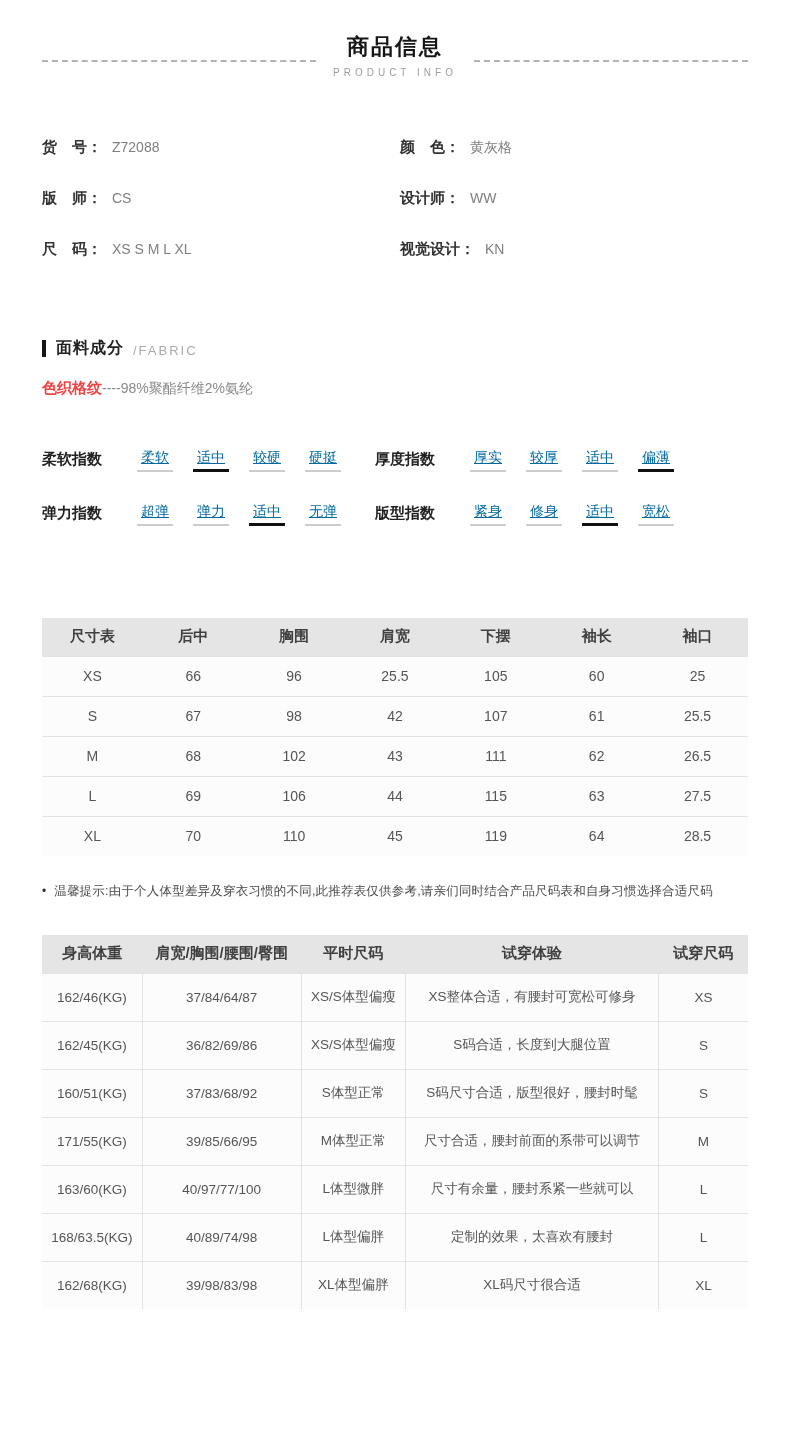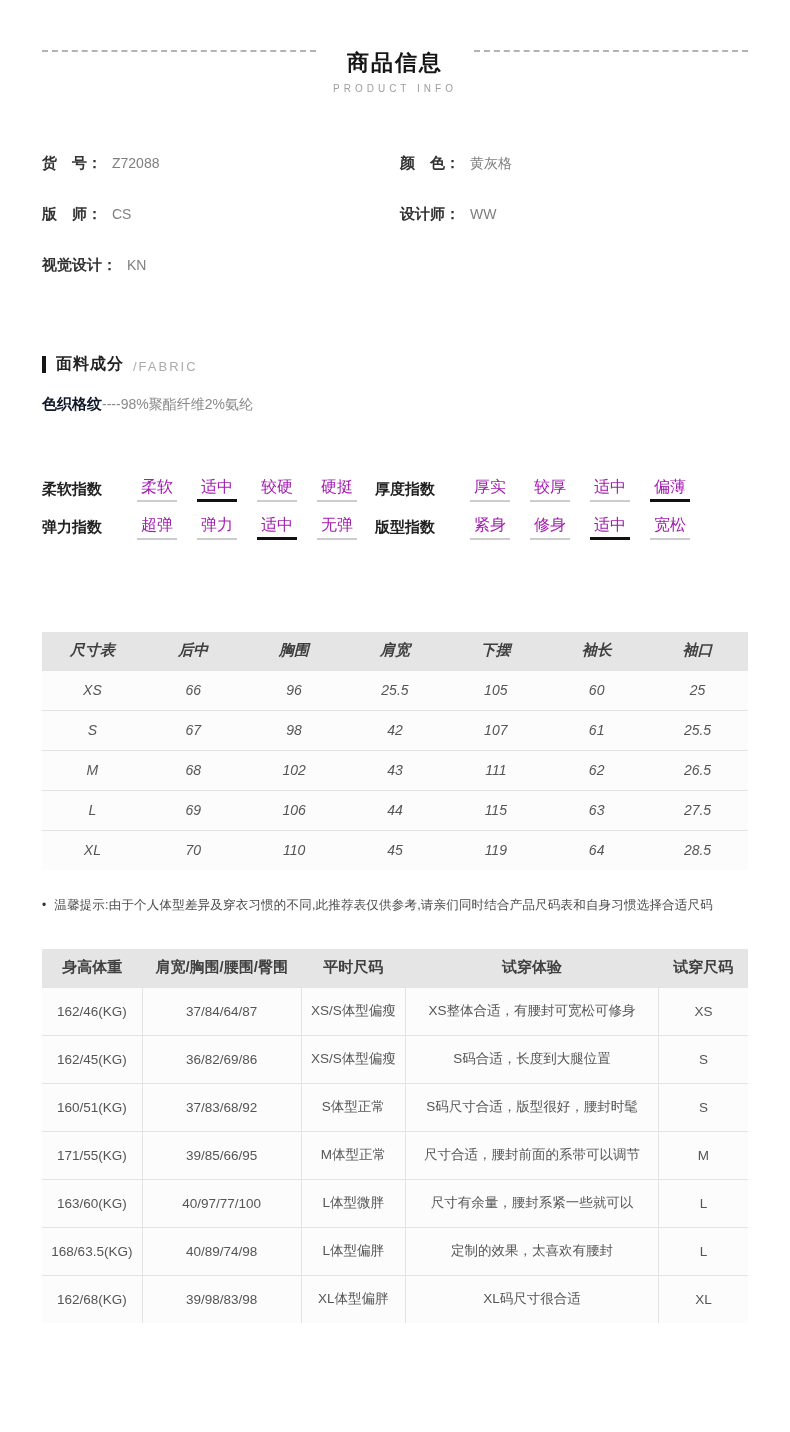--- a/index.html
+++ b/index.html
@@ -5,58 +5,58 @@
   * { margin:0; padding:0; box-sizing:border-box; }
   html,body { background:#ffffff; }
   body {
     width:790px; min-height:1432px; margin:0 auto;
     font-family:"Liberation Sans","DejaVu Sans",sans-serif;
     color:#333;
   }
   .page { padding:0 42px 58px 42px; }
 
   
-  .hdr { display:flex; align-items:flex-start; gap:31px; margin-top:48px; padding:0 0 26px 0; }
+  .hdr { display:flex; align-items:flex-end; gap:31px; margin-top:32px; padding:0 0 26px 0; }
   .dash { flex:1; border-top:2px dashed #b3b3b3; height:0; margin-top:2px; }
   .hdr-block { position:relative; text-align:center; }
   .hdr-title { font-size:22px; font-weight:bold; color:#161616; letter-spacing:2px; white-space:nowrap; }
   .hdr-sub { position:absolute; top:100%; left:50%; transform:translateX(-50%);
              margin-top:5px; font-size:10px; color:#9d9d9d; letter-spacing:4px; white-space:nowrap; }
 
   
   .info { display:grid; grid-template-columns:358px 1fr; row-gap:33px; margin-top:50px; }
   .field { font-size:15px; line-height:17px; }
   .field .lbl { font-weight:bold; color:#333; }
   .field .val { color:#7f7f7f; font-size:14px; margin-left:10px; }
 
   
   .fabric-h { display:flex; align-items:center; margin-top:80px; }
   .fabric-bar { width:4px; height:17px; background:#161616; margin-right:10px; }
   .fabric-title { font-size:16px; font-weight:bold; color:#222; letter-spacing:1px; }
   .fabric-en { font-size:13px; color:#ababab; letter-spacing:2px; margin-left:9px; margin-top:4px; }
   .fabric-line { margin-top:20px; font-size:15px; }
-  .fabric-name { font-weight:bold; color:#0f172a; }
+  .fabric-name { font-weight:bold; color:#ef4444; }
   .fabric-comp { color:#8a8a8a; font-size:14px; }
 
   
-  .indices { display:grid; grid-template-columns:333px 1fr; row-gap:16px; margin-top:66px; }
+  .indices { display:grid; grid-template-columns:333px 1fr; row-gap:32px; margin-top:52px; }
   .idx-group { display:flex; align-items:flex-start; }
   .idx-label { font-size:15px; font-weight:bold; color:#222; width:95px; flex:none; }
   .idx-opts { display:flex; gap:20px; }
-  .opt { font-size:16px; color:#a21caf; padding:0 4px 6px 4px;
-         border-bottom:2px solid #cccccc; line-height:14px; }
+  .opt { font-size:14px; color:#0369a1; padding:0 4px 6px 4px;
+         border-bottom:2px solid #cccccc; line-height:14px;text-decoration:underline; }
   .opt.sel { border-bottom:3px solid #111111; padding-bottom:5px; }
 
   
   table { width:100%; border-collapse:collapse; table-layout:fixed; }
   thead th { background:#e5e5e5; color:#404040; font-size:15px; font-weight:bold;
              height:38px; text-align:center; }
   tbody td { background:#fcfcfc; color:#555; font-size:14px; text-align:center;
              border-top:1px solid #e3e3e3; }
-  .tbl-size { margin-top:92px;font-style:italic; }
+  .tbl-size { margin-top:92px; }
   .tbl-size tbody td { height:40px; }
   .tbl-fit { margin-top:36px; }
   .tbl-fit tbody td { height:48px; font-size:13.5px; }
   .tbl-fit tbody td:not(:first-child) { border-left:1px solid #e3e3e3; }
 
   
   .tip { margin-top:27px; font-size:12.5px; color:#4a4a4a; display:flex; align-items:flex-start; }
   .tip-bullet { margin-right:8px; font-size:12px; color:#333; line-height:16px; }
   .tip-text { line-height:16px; letter-spacing:0.2px; }
 </style>
@@ -79,20 +79,23 @@
       <span class="lbl">货　号：</span><span class="val">Z72088</span>
     </div>
     <div class="field">
       <span class="lbl">颜　色：</span><span class="val">黄灰格</span>
     </div>
     <div class="field">
       <span class="lbl">版　师：</span><span class="val">CS</span>
     </div>
     <div class="field">
       <span class="lbl">设计师：</span><span class="val">WW</span>
+    </div>
+    <div class="field">
+      <span class="lbl">尺　码：</span><span class="val">XS S M L XL</span>
     </div>
     <div class="field">
       <span class="lbl">视觉设计：</span><span class="val">KN</span>
     </div>
   </div>
 
   <div class="fabric-h">
     <span class="fabric-bar"></span>
     <span class="fabric-title">面料成分</span>
     <span class="fabric-en">/FABRIC</span>

